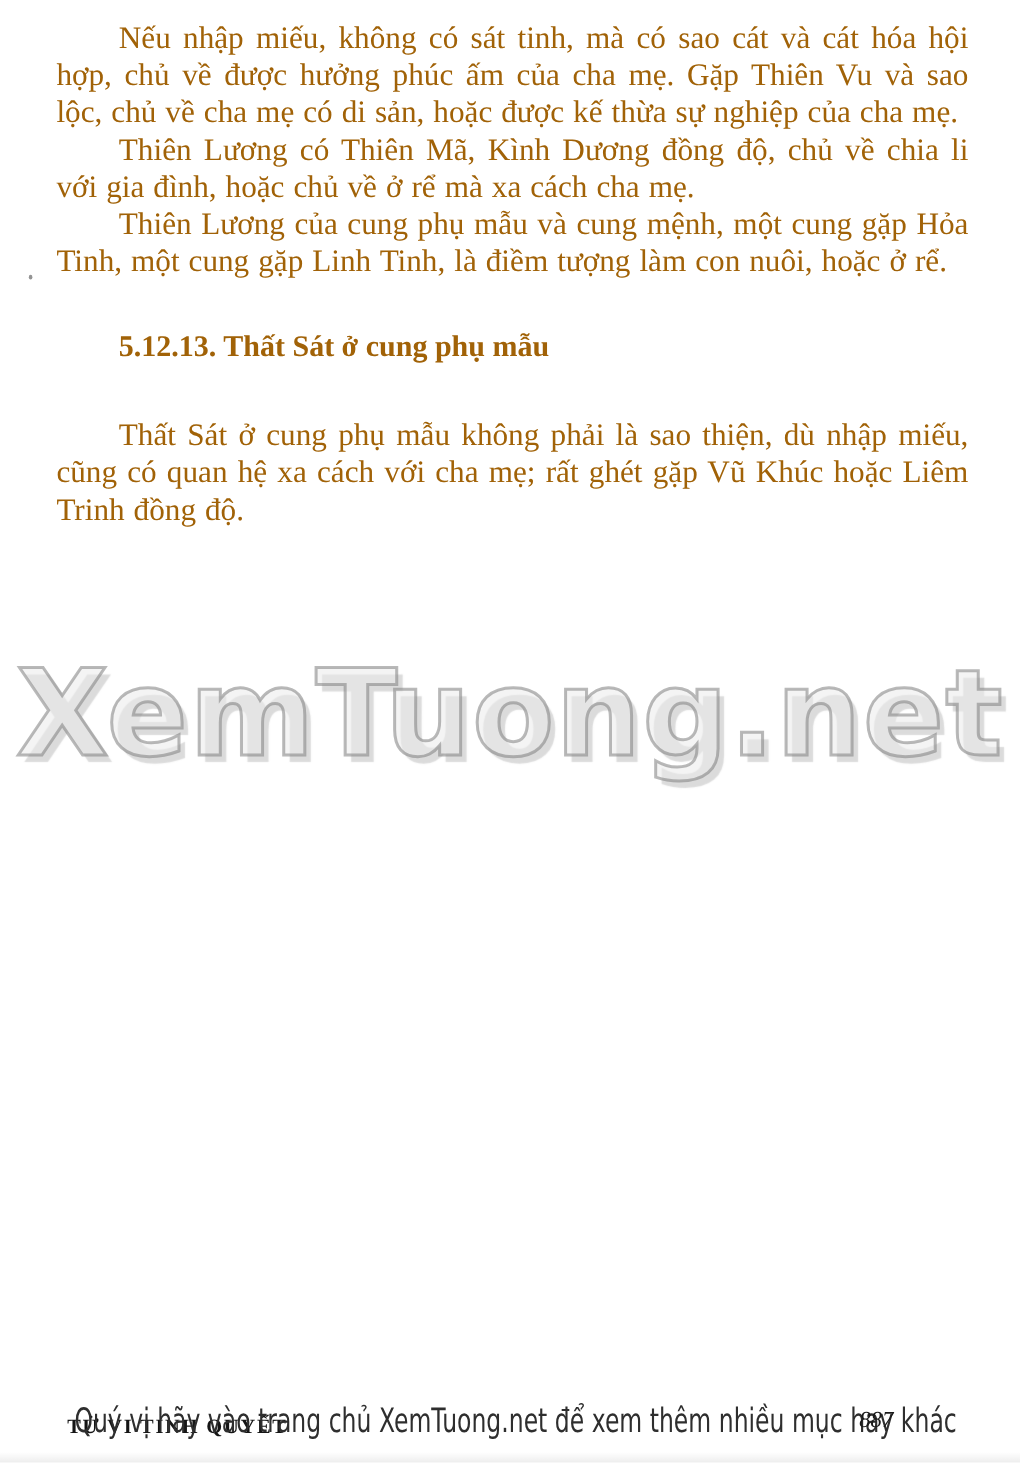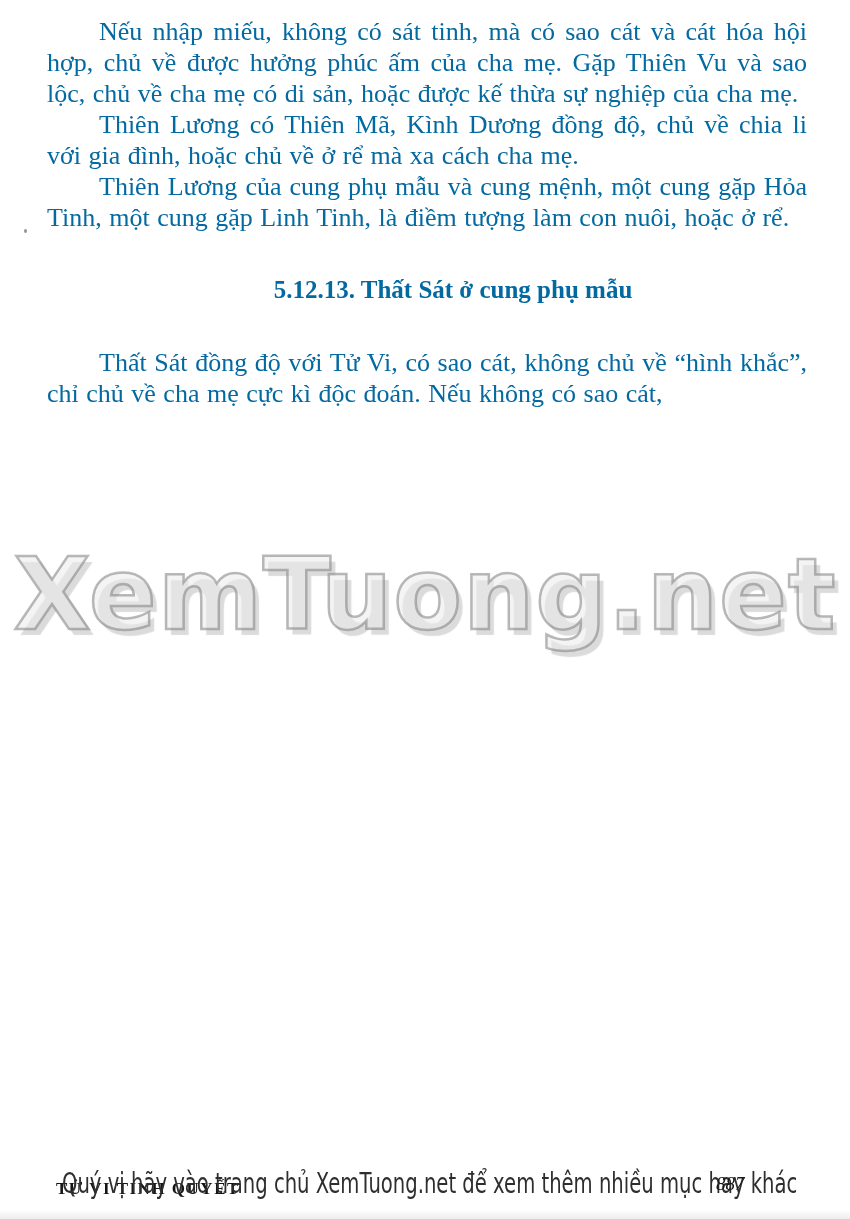--- a/index.html
+++ b/index.html
@@ -31,36 +31,36 @@
     -webkit-text-stroke: 2.5px rgba(128, 128, 128, 0.55);
     text-shadow: 5px 6px 1px rgba(175, 175, 175, 0.45);
     pointer-events: none;
   }
   .text-block {
     position: absolute;
     top: 16px;
     left: 47px;
     width: 760px;
     z-index: 2;
-    color: #0369a1;
+    color: #a16207;
     font-size: 26px;
     line-height: 31px;
     text-align: justify;
   }
   .text-block p {
     margin: 0;
     text-indent: 52px;
     word-spacing: 1px;
   }
   .text-block h3 {
     margin: 41px 0 42px 0;
     font-size: 25px;
     font-weight: bold;
     text-indent: 52px;
-    text-align: center;
+    text-align: left;
   }
   
   .footer {
     position: absolute;
     left: 0;
     top: 1160px;
     width: 850px;
     height: 59px;
     z-index: 3;
   }
@@ -124,21 +124,21 @@
 
   <div class="watermark">XemTuong.net</div>
 
   <div class="text-block">
     <p>Nếu nhập miếu, không có sát tinh, mà có sao cát và cát hóa hội hợp, chủ về được hưởng phúc ấm của cha mẹ. Gặp Thiên Vu và sao lộc, chủ về cha mẹ có di sản, hoặc được kế thừa sự nghiệp của cha mẹ.</p>
     <p>Thiên Lương có Thiên Mã, Kình Dương đồng độ, chủ về chia li với gia đình, hoặc chủ về ở rể mà xa cách cha mẹ.</p>
     <p>Thiên Lương của cung phụ mẫu và cung mệnh, một cung gặp Hỏa Tinh, một cung gặp Linh Tinh, là điềm tượng làm con nuôi, hoặc ở rể.</p>
 
     <h3>5.12.13. Thất Sát ở cung phụ mẫu</h3>
 
-    <p>Thất Sát đồng độ với Tử Vi, có sao cát, không chủ về “hình khắc”, chỉ chủ về cha mẹ cực kì độc đoán. Nếu không có sao cát,</p>
+    <p>Thất Sát ở cung phụ mẫu không phải là sao thiện, dù nhập miếu, cũng có quan hệ xa cách với cha mẹ; rất ghét gặp Vũ Khúc hoặc Liêm Trinh đồng độ.</p>
   </div>
 
   <div class="speck-1"></div>
 
   <div class="footer">
     <span class="book-title">TỬ VI TINH QUYẾT</span>
     <span class="promo">Quý vị hãy vào trang chủ XemTuong.net để xem thêm nhiều mục hay khác</span>
     <span class="page-number">887</span>
   </div>
 

